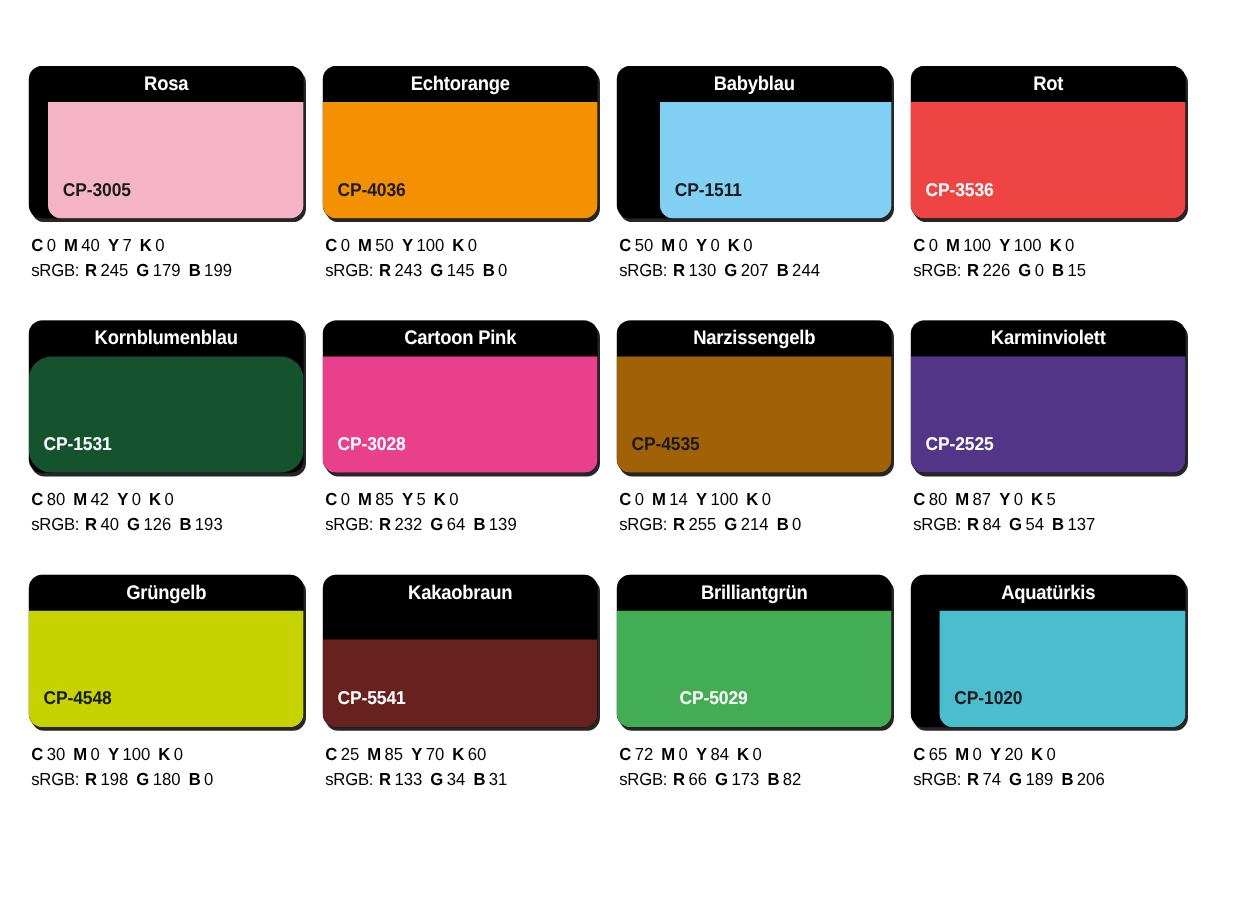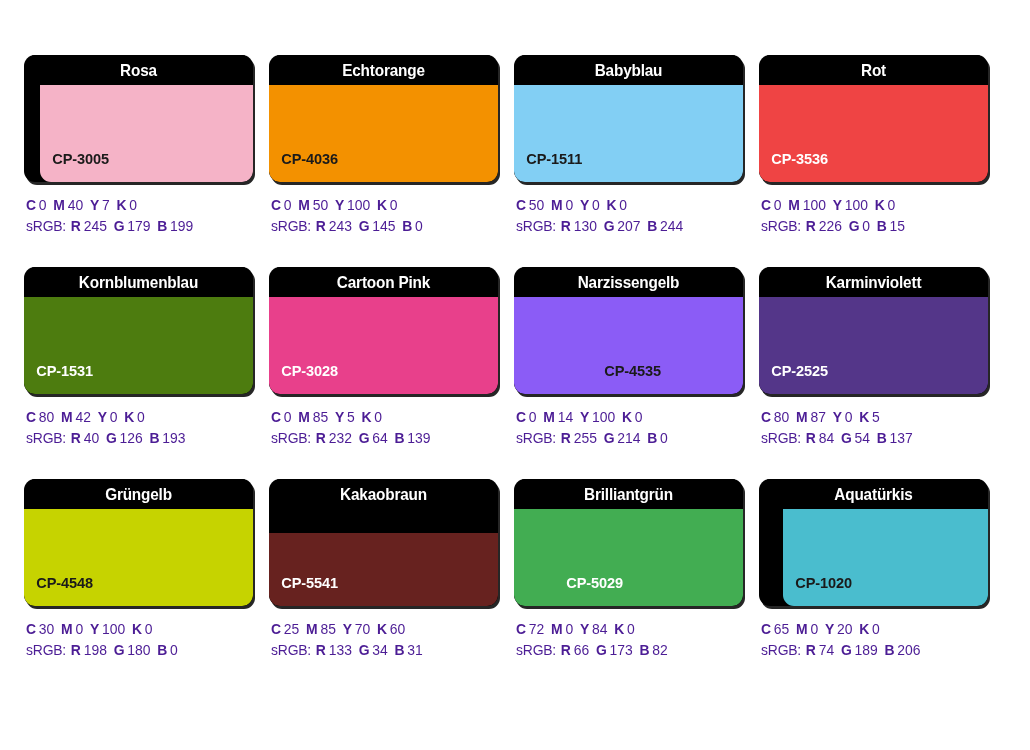--- a/index.html
+++ b/index.html
@@ -66,21 +66,21 @@
     font-size: 15.5px;
     letter-spacing: -0.1px;
     padding: 0 0 14px 13px;
     transform: scaleX(0.94);
     transform-origin: left bottom;
     white-space: nowrap;
   }
   .swatch-values {
     padding: 13px 0 0 2px;
     line-height: 1.45;
-    color: #4c1d95;
+    color: #000000;
   }
   .value-line {
     font-size: 14.5px;
     white-space: nowrap;
     transform: scaleX(0.96);
     transform-origin: left center;
   }
   .value-line b { font-weight: bold; }
   .value-line .num { font-weight: normal; }
   .value-line .gap { display: inline-block; width: 7px; }
@@ -114,21 +114,21 @@
         </div>
       </div>
       <div class="swatch-values">
         <div class="value-line"><b>C</b> <span class="num">0</span><span class="gap"></span><b>M</b> <span class="num">50</span><span class="gap"></span><b>Y</b> <span class="num">100</span><span class="gap"></span><b>K</b> <span class="num">0</span></div>
         <div class="value-line"><span class="prefix">sRGB:</span><b>R</b> <span class="num">243</span><span class="gap"></span><b>G</b> <span class="num">145</span><span class="gap"></span><b>B</b> <span class="num">0</span></div>
       </div>
     </div>
     <div class="swatch-cell">
       <div class="swatch-card">
         <div class="swatch-header">Babyblau</div>
-        <div class="swatch-fill" style="background: rgb(130, 207, 244);">
+        <div class="swatch-fill" style="background: rgb(130, 207, 244); margin-left: 36px;">
           <div class="swatch-code" style="color: rgb(26, 26, 26);">CP-1511</div>
         </div>
       </div>
       <div class="swatch-values">
         <div class="value-line"><b>C</b> <span class="num">50</span><span class="gap"></span><b>M</b> <span class="num">0</span><span class="gap"></span><b>Y</b> <span class="num">0</span><span class="gap"></span><b>K</b> <span class="num">0</span></div>
         <div class="value-line"><span class="prefix">sRGB:</span><b>R</b> <span class="num">130</span><span class="gap"></span><b>G</b> <span class="num">207</span><span class="gap"></span><b>B</b> <span class="num">244</span></div>
       </div>
     </div>
     <div class="swatch-cell">
       <div class="swatch-card">
@@ -138,21 +138,21 @@
         </div>
       </div>
       <div class="swatch-values">
         <div class="value-line"><b>C</b> <span class="num">0</span><span class="gap"></span><b>M</b> <span class="num">100</span><span class="gap"></span><b>Y</b> <span class="num">100</span><span class="gap"></span><b>K</b> <span class="num">0</span></div>
         <div class="value-line"><span class="prefix">sRGB:</span><b>R</b> <span class="num">226</span><span class="gap"></span><b>G</b> <span class="num">0</span><span class="gap"></span><b>B</b> <span class="num">15</span></div>
       </div>
     </div>
     <div class="swatch-cell">
       <div class="swatch-card">
         <div class="swatch-header">Kornblumenblau</div>
-        <div class="swatch-fill" style="background: #4d7c0f;">
+        <div class="swatch-fill" style="background: #14532d; border-radius: 19px;">
           <div class="swatch-code" style="color: rgb(255, 255, 255);">CP-1531</div>
         </div>
       </div>
       <div class="swatch-values">
         <div class="value-line"><b>C</b> <span class="num">80</span><span class="gap"></span><b>M</b> <span class="num">42</span><span class="gap"></span><b>Y</b> <span class="num">0</span><span class="gap"></span><b>K</b> <span class="num">0</span></div>
         <div class="value-line"><span class="prefix">sRGB:</span><b>R</b> <span class="num">40</span><span class="gap"></span><b>G</b> <span class="num">126</span><span class="gap"></span><b>B</b> <span class="num">193</span></div>
       </div>
     </div>
     <div class="swatch-cell">
       <div class="swatch-card">
@@ -162,21 +162,21 @@
         </div>
       </div>
       <div class="swatch-values">
         <div class="value-line"><b>C</b> <span class="num">0</span><span class="gap"></span><b>M</b> <span class="num">85</span><span class="gap"></span><b>Y</b> <span class="num">5</span><span class="gap"></span><b>K</b> <span class="num">0</span></div>
         <div class="value-line"><span class="prefix">sRGB:</span><b>R</b> <span class="num">232</span><span class="gap"></span><b>G</b> <span class="num">64</span><span class="gap"></span><b>B</b> <span class="num">139</span></div>
       </div>
     </div>
     <div class="swatch-cell">
       <div class="swatch-card">
         <div class="swatch-header">Narzissengelb</div>
-        <div class="swatch-fill" style="background: #8b5cf6; justify-content: center;">
+        <div class="swatch-fill" style="background: #a16207;">
           <div class="swatch-code" style="color: rgb(26, 26, 26);">CP-4535</div>
         </div>
       </div>
       <div class="swatch-values">
         <div class="value-line"><b>C</b> <span class="num">0</span><span class="gap"></span><b>M</b> <span class="num">14</span><span class="gap"></span><b>Y</b> <span class="num">100</span><span class="gap"></span><b>K</b> <span class="num">0</span></div>
         <div class="value-line"><span class="prefix">sRGB:</span><b>R</b> <span class="num">255</span><span class="gap"></span><b>G</b> <span class="num">214</span><span class="gap"></span><b>B</b> <span class="num">0</span></div>
       </div>
     </div>
     <div class="swatch-cell">
       <div class="swatch-card">

